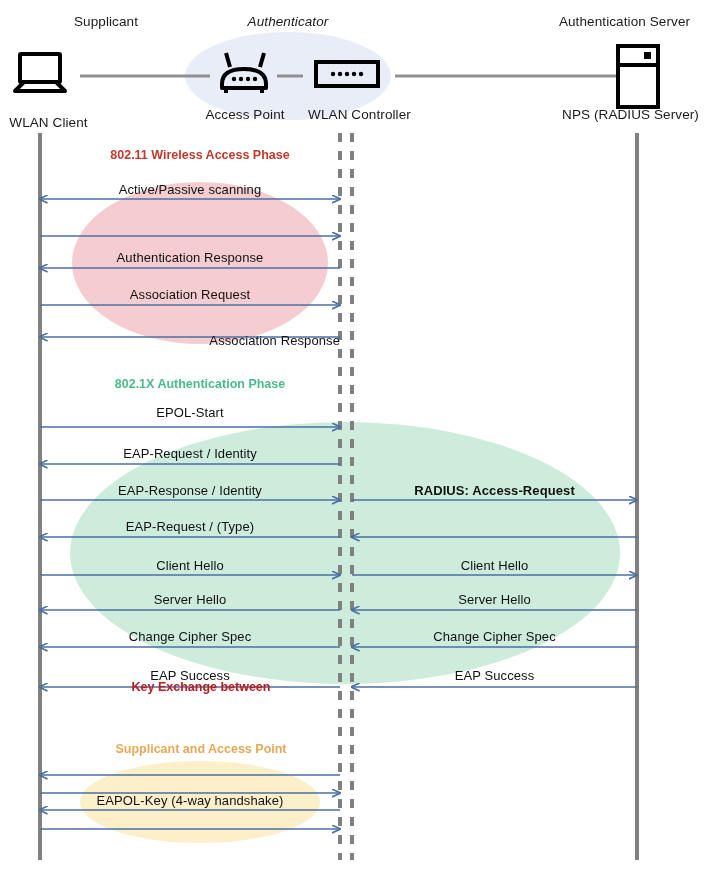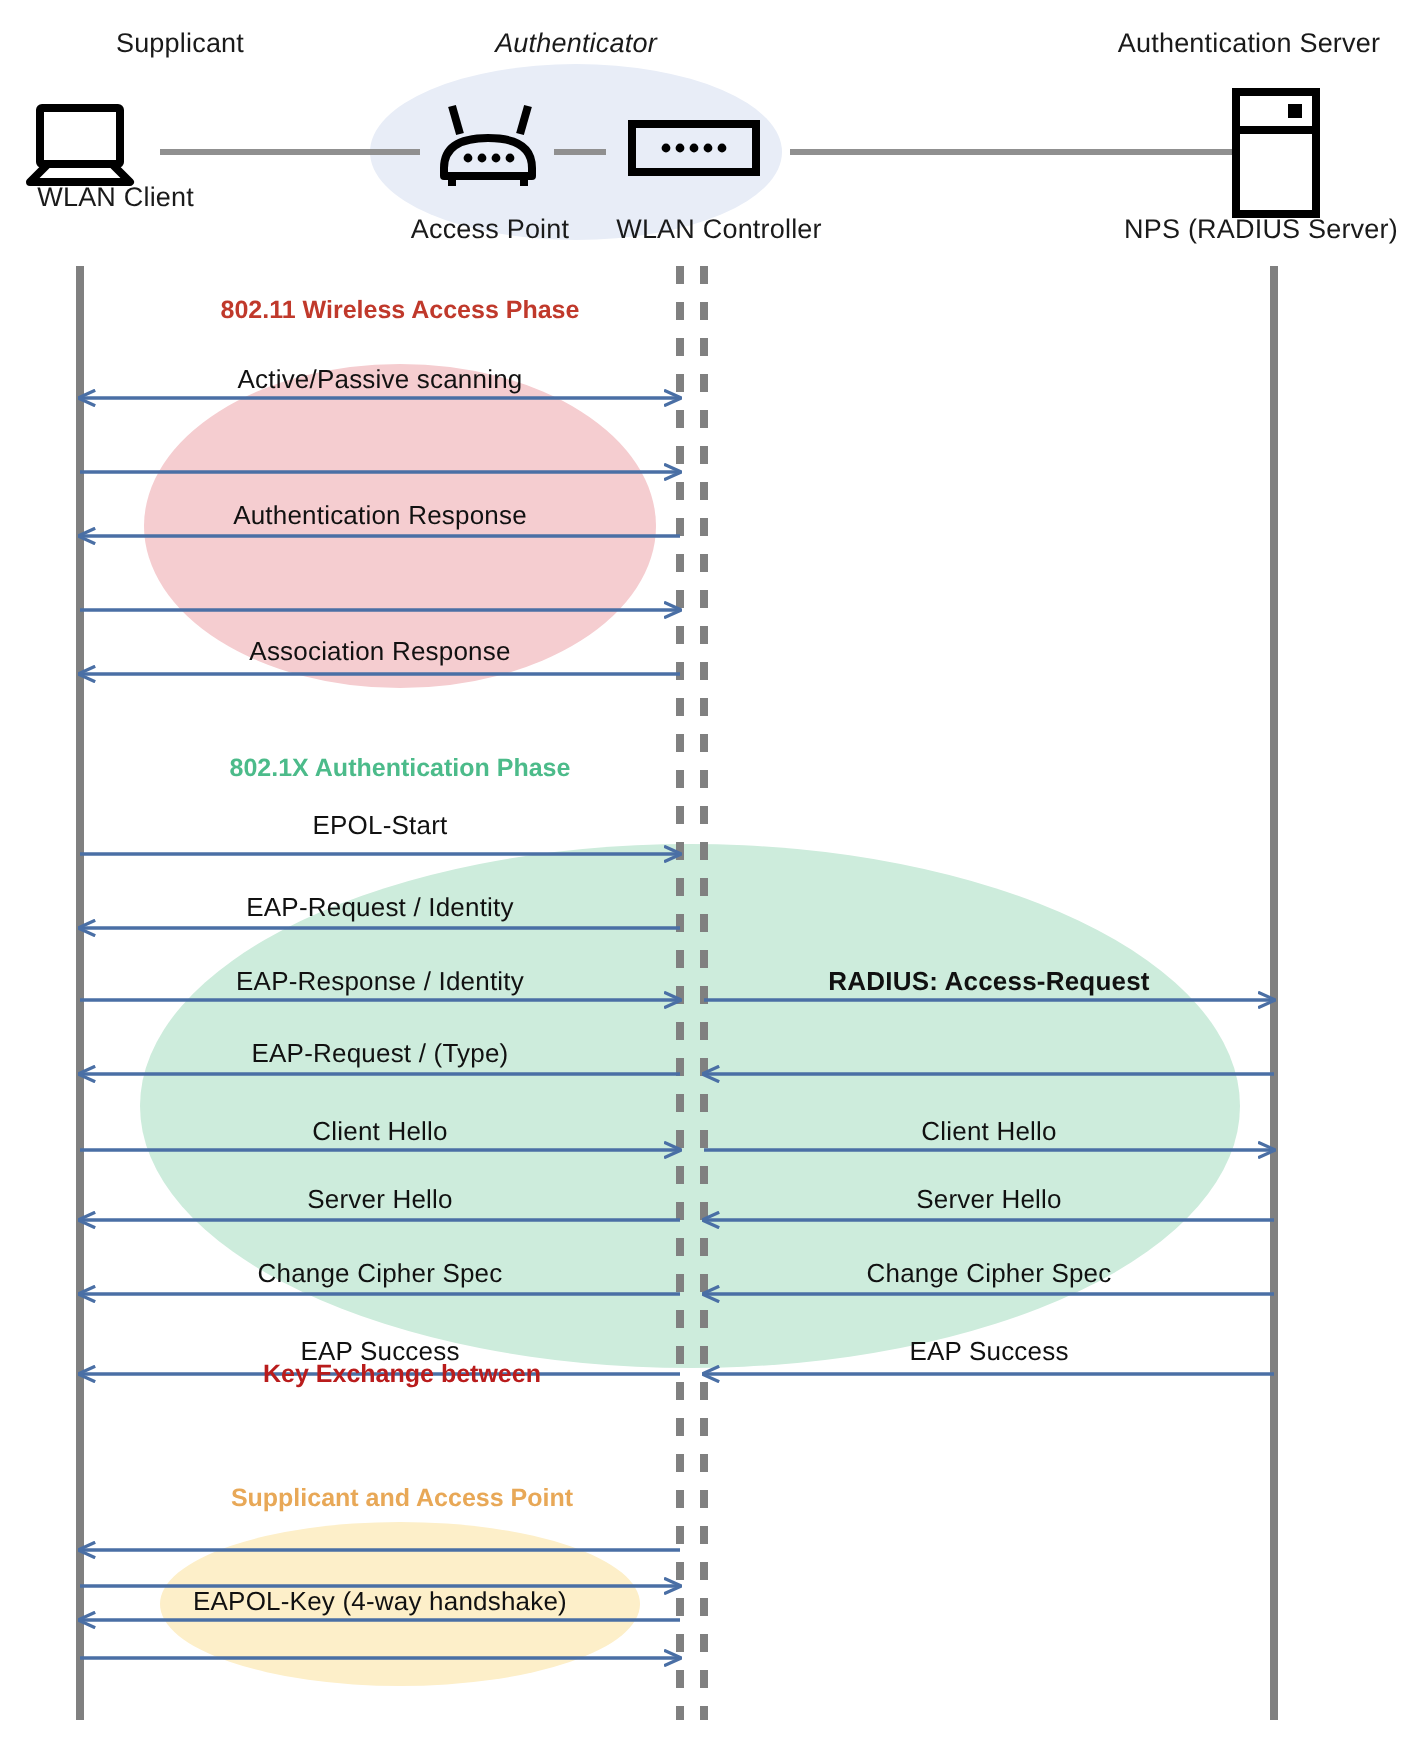--- a/index.html
+++ b/index.html
@@ -148,37 +148,38 @@
       </g>
     </g>
 
     <g transform="translate(618,46)">
       <rect x="0" y="0" width="40" height="61" fill="none" stroke="#000000" stroke-width="4"></rect>
       <line x1="0" y1="19" x2="40" y2="19" stroke="#000000" stroke-width="4"></line>
       <rect x="26" y="6" width="7" height="7" fill="#000000"></rect>
     </g>
   </svg>
 
-  <div class="actor-title" style="left:0px; top:14px; width:92px;padding-left:44px;">Supplicant</div>
+  <div class="actor-title" style="left:16px; top:14px; width:92px;padding-left:44px;">Supplicant</div>
   <div class="actor-title" style="left:192px; top:14px; width:192px;font-style:italic;">Authenticator</div>
   <div class="actor-title" style="left:536px; top:14px; width:177px;">Authentication Server</div>
 
-  <div class="actor-sub" style="left:0px; top:91px; width:97px;text-align:right;">WLAN Client</div>
+  <div class="actor-sub" style="left:0px; top:115px; width:97px;">WLAN Client</div>
   <div class="actor-sub" style="left:193px; top:107px; width:104px;">Access Point</div>
   <div class="actor-sub" style="left:298px; top:107px; width:123px;">WLAN Controller</div>
   <div class="actor-sub" style="left:548px; top:107px; width:165px;">NPS (RADIUS Server)</div>
 
   <div class="phase-label" style="left:60px; top:146px; width:280px; color:#c0392b;">802.11 Wireless Access Phase</div>
   <div class="phase-label" style="left:60px; top:375px; width:280px; color:#4cbb8a;">802.1X Authentication Phase</div>
   <div class="phase-label" style="left:70px; top:678px; width:262px; color:#b91c1c;">Key Exchange between</div>
   <div class="phase-label" style="left:70px; top:740px; width:262px; color:#e8a857;">Supplicant and Access Point</div>
 
   <div class="msg-label" style="left:40px; top:182px; width:300px;">Active/Passive scanning</div>
   <div class="msg-label" style="left:40px; top:250px; width:300px;">Authentication Response</div>
-  <div class="msg-label" style="left:40px; top:318px; width:300px;">Association Response</div>
+  <div class="msg-label" style="left:40px; top:287px; width:300px;">Association Request</div>
+  <div class="msg-label" style="left:40px; top:333px; width:300px;text-align:right;">Association Response</div>
 
   <div class="msg-label" style="left:40px; top:405px; width:300px;">EPOL-Start</div>
   <div class="msg-label" style="left:40px; top:446px; width:300px;">EAP-Request / Identity</div>
   <div class="msg-label" style="left:40px; top:483px; width:300px;">EAP-Response / Identity</div>
   <div class="msg-label" style="left:40px; top:519px; width:300px;">EAP-Request / (Type)</div>
   <div class="msg-label" style="left:40px; top:558px; width:300px;">Client Hello</div>
   <div class="msg-label" style="left:40px; top:592px; width:300px;">Server Hello</div>
   <div class="msg-label" style="left:40px; top:629px; width:300px;">Change Cipher Spec</div>
   <div class="msg-label" style="left:40px; top:668px; width:300px;">EAP Success</div>
 

